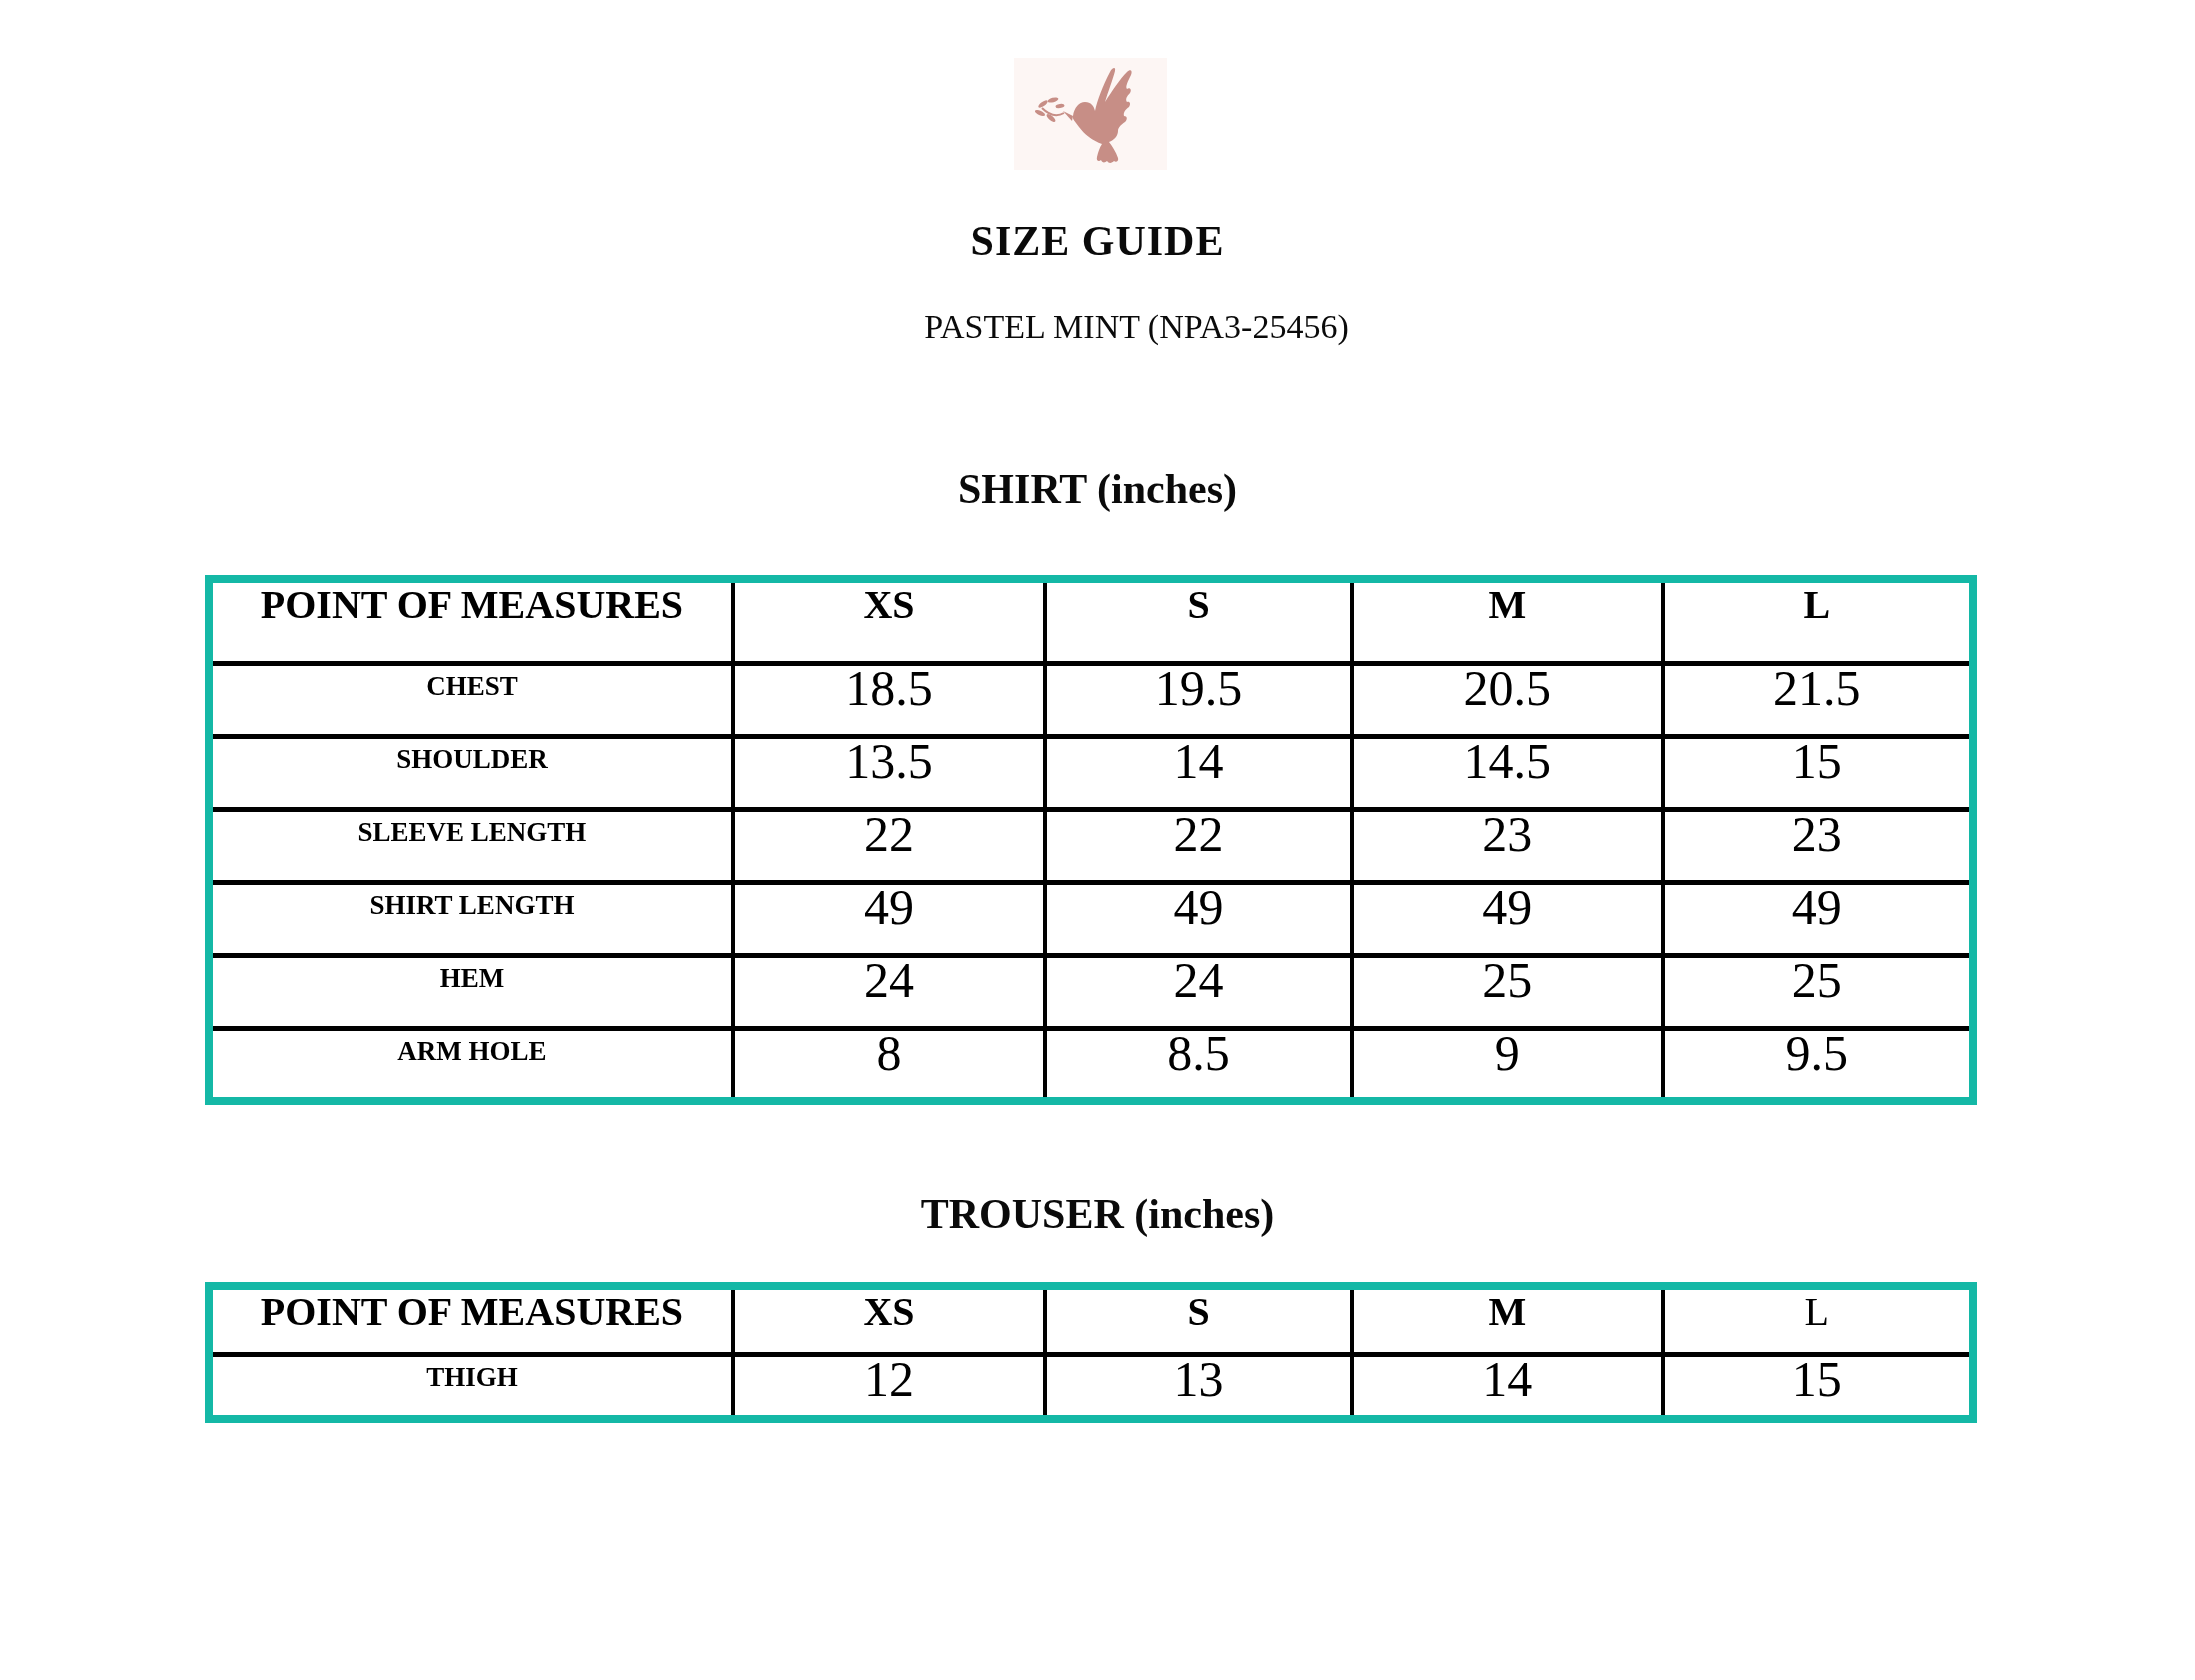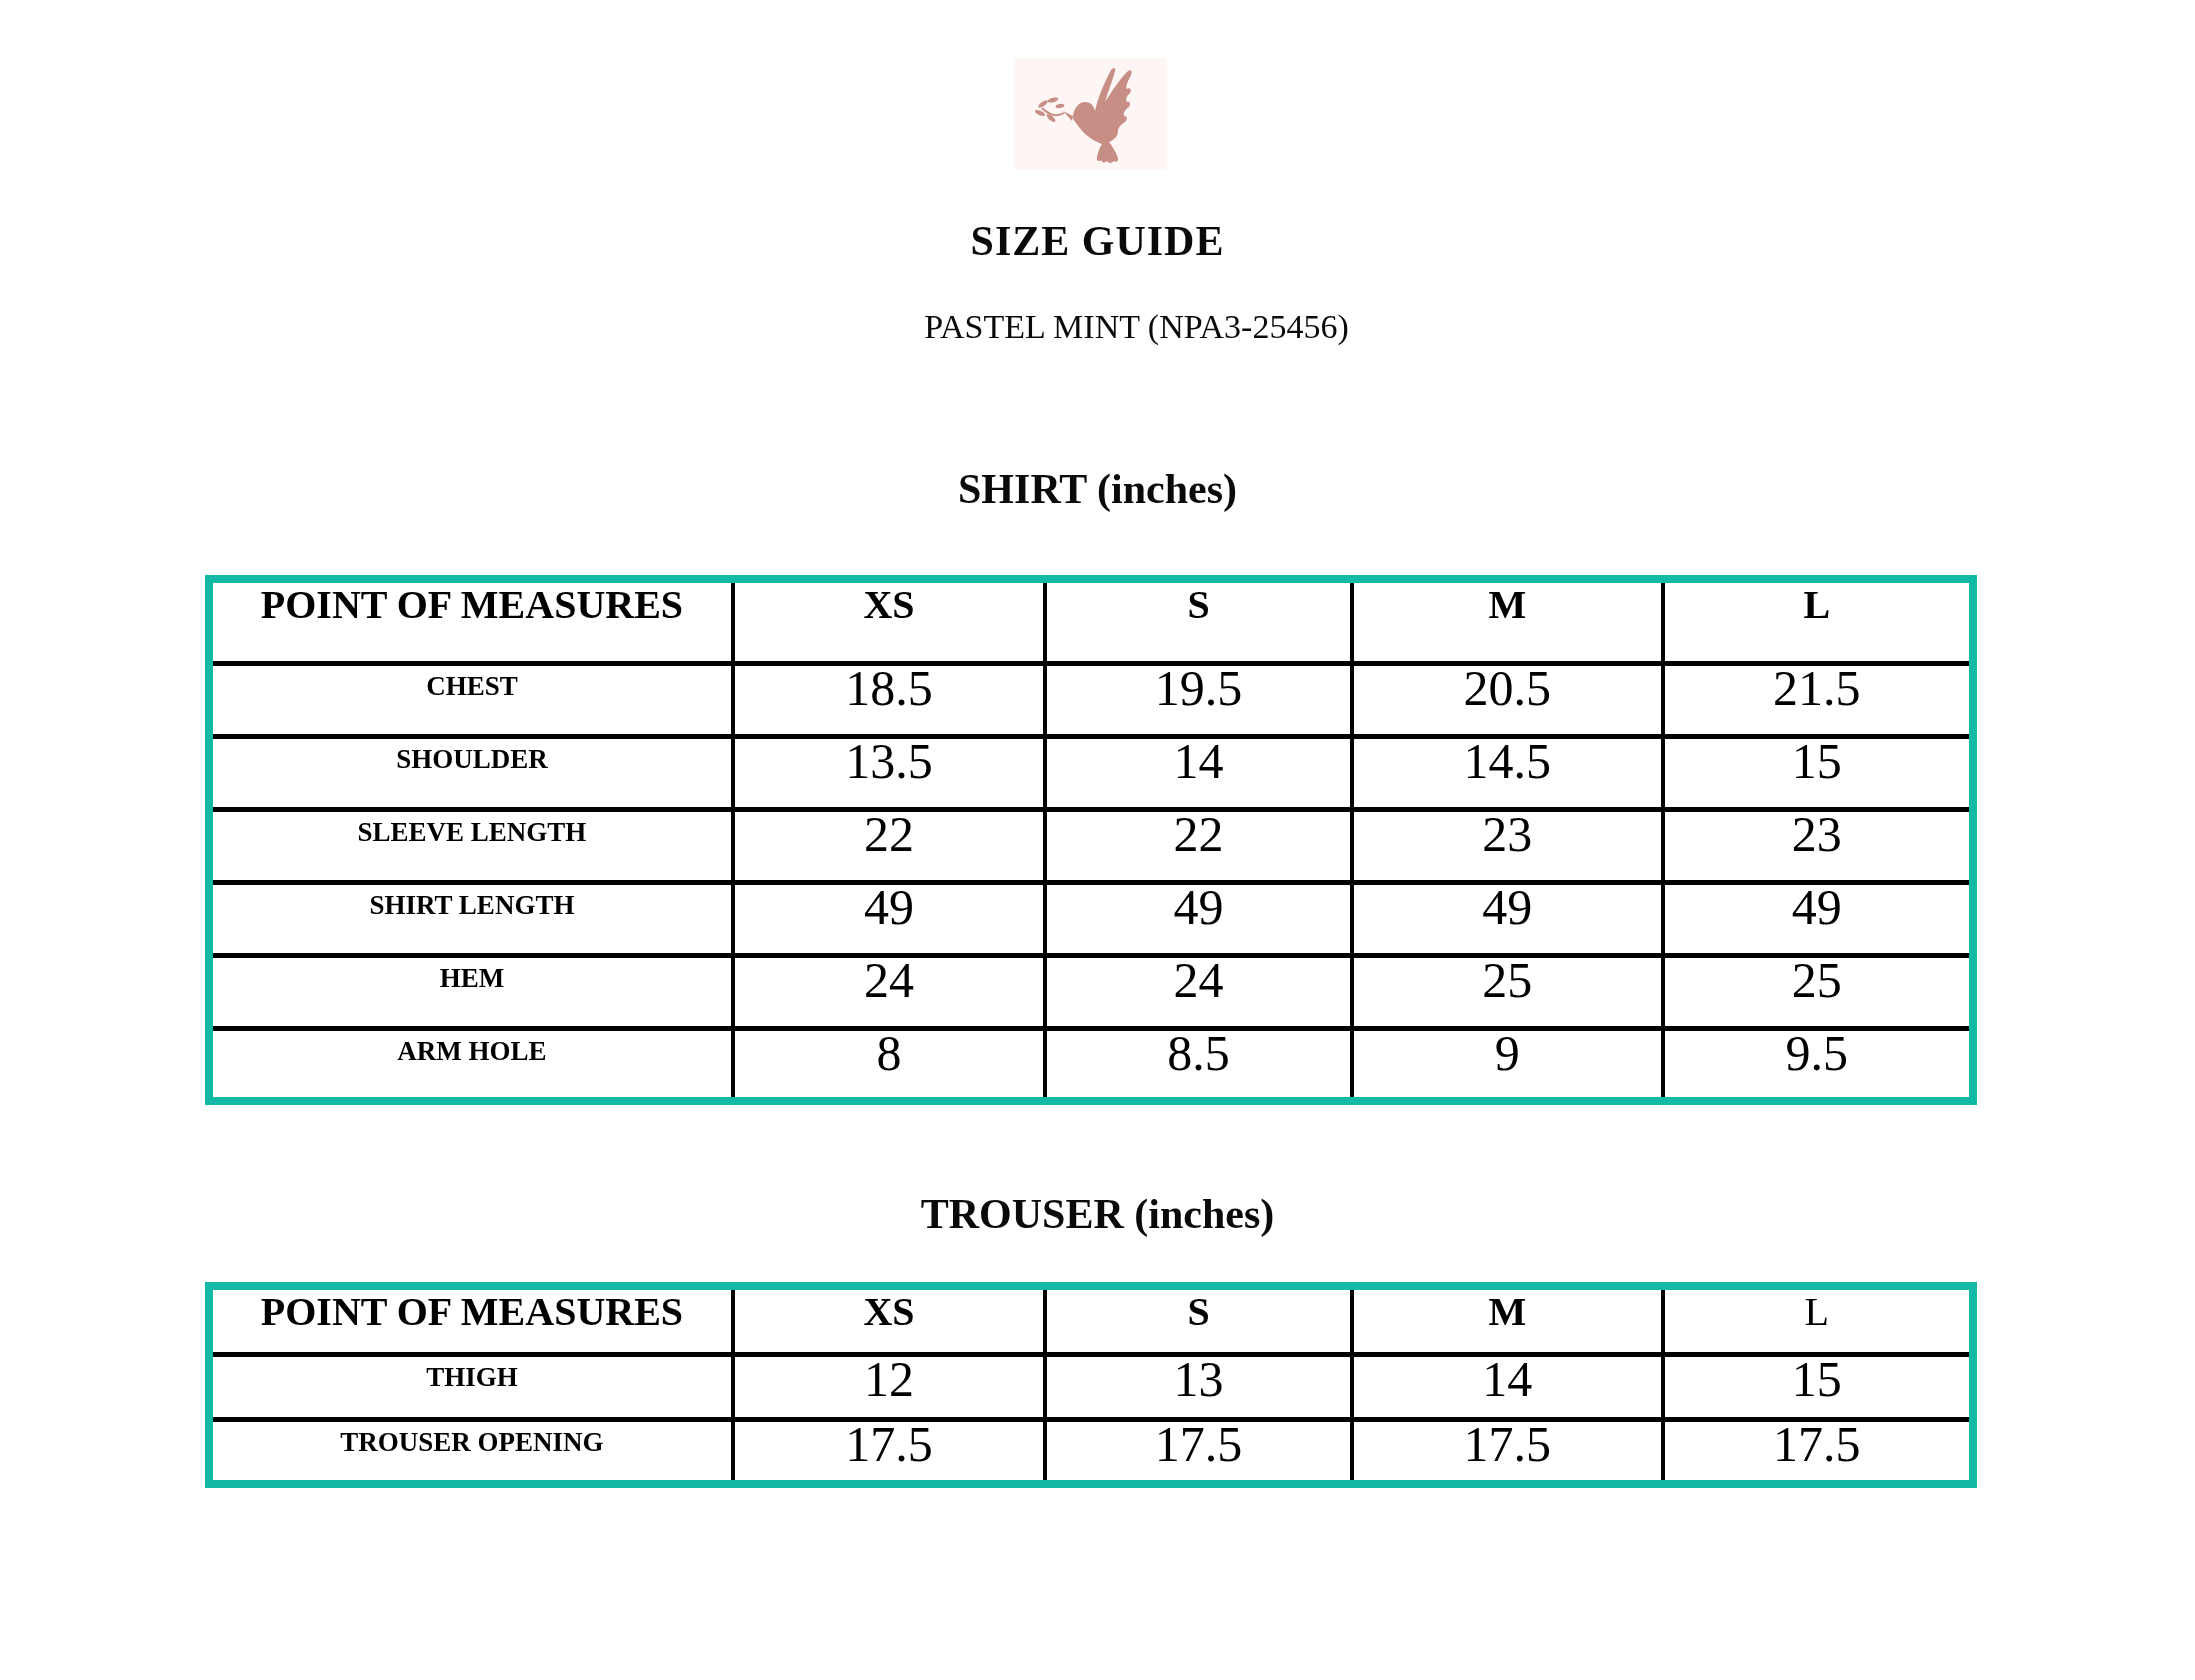--- a/index.html
+++ b/index.html
@@ -202,21 +202,14 @@
     </tr>
   </thead>
   <tbody>
     <tr>
       <td class="row-label">THIGH</td>
       <td class="num">12</td>
       <td class="num">13</td>
       <td class="num">14</td>
       <td class="num">15</td>
     </tr>
-    <tr>
-      <td class="row-label">TROUSER OPENING</td>
-      <td class="num">17.5</td>
-      <td class="num">17.5</td>
-      <td class="num">17.5</td>
-      <td class="num">17.5</td>
-    </tr>
   </tbody>
 </table>
 
 </body></html>

